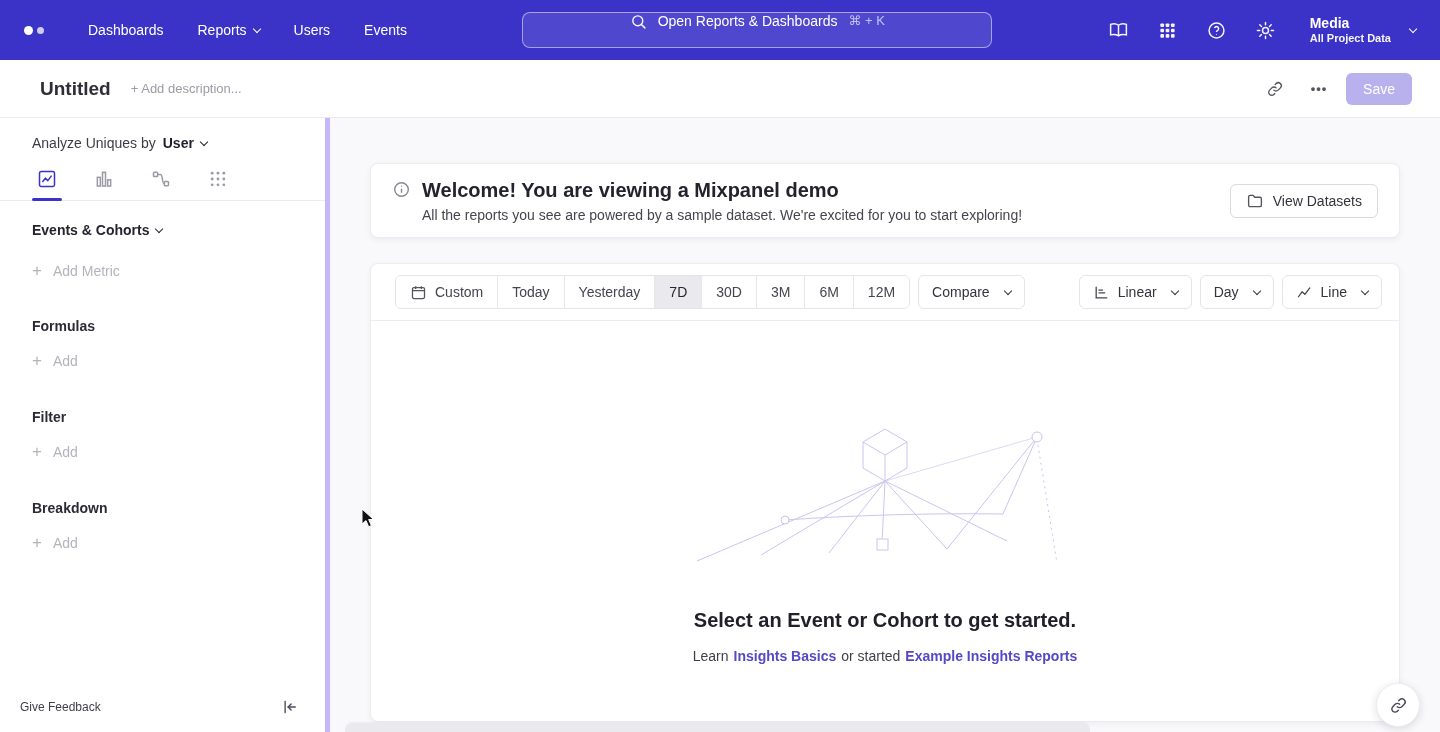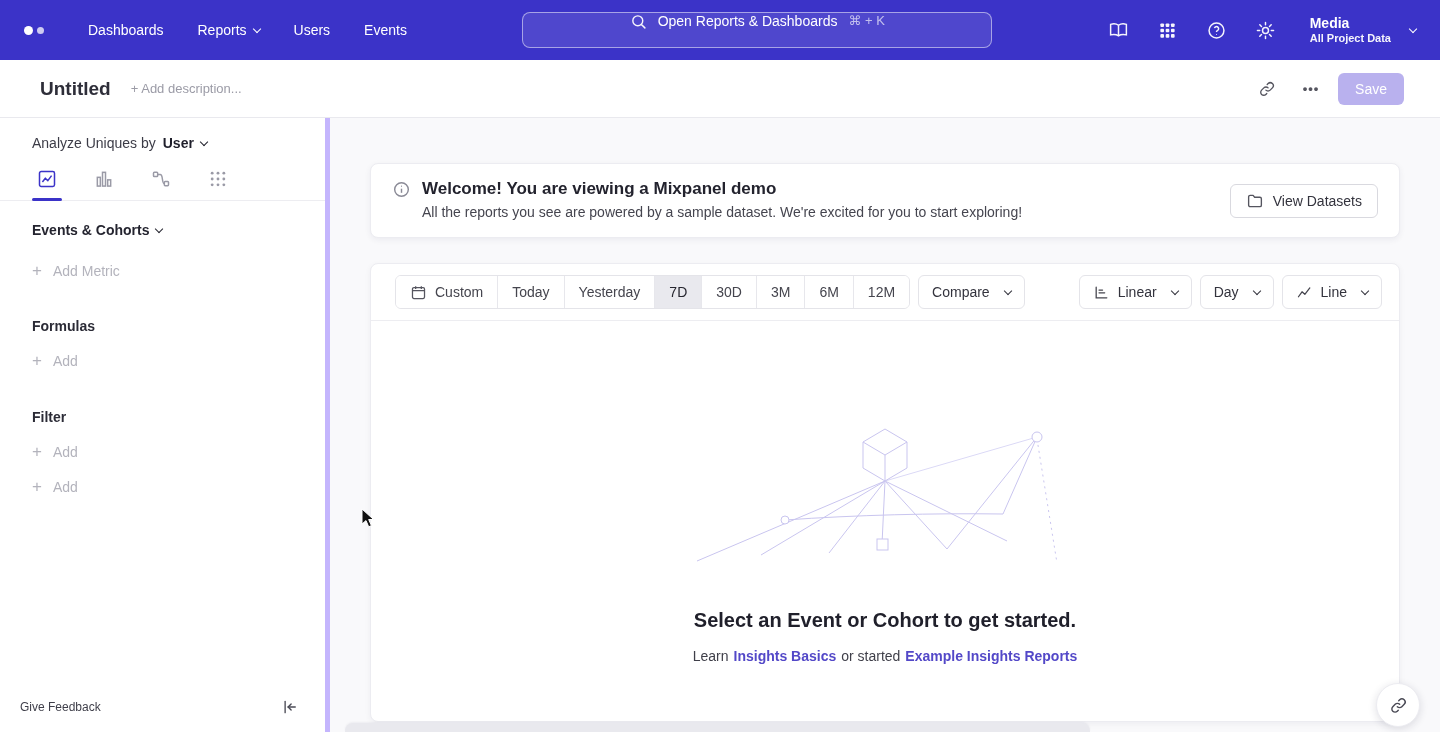--- a/index.html
+++ b/index.html
@@ -20,21 +20,21 @@
   .nav-search svg { opacity:.95; }
   .search-label { font-size:14px; }
   .search-shortcut { font-size:13px; opacity:.65; }
   .nav-right { display:flex; align-items:center; gap:27px; }
   .nav-icon { width:22px; height:22px; color:#fff; display:flex; align-items:center; justify-content:center; cursor:pointer; opacity:.95; }
   .project { display:flex; align-items:center; gap:12px; cursor:pointer; margin-left:6px; }
   .project-name { font-size:14px; font-weight:700; line-height:17px; }
   .project-scope { font-size:11px; font-weight:700; line-height:13px; opacity:.95; }
 
   
-  .report-header { height:58px; background:#fff; border-bottom:1px solid #e9e9ee; display:flex; align-items:center; padding:0 36px 0 40px; }
+  .report-header { height:58px; background:#fff; border-bottom:1px solid #e9e9ee; display:flex; align-items:center; padding:0 28px 0 40px; }
   .report-title { font-size:19px; font-weight:600; color:#2e2e39; margin-right:20px; cursor:text; }
   .desc { font-size:13px; color:#9b9ba6; cursor:text; }
   .hright { margin-left:auto; display:flex; align-items:center; gap:10px; }
   .icon-btn { width:34px; height:34px; border:none; background:transparent; color:#55555f; display:flex; align-items:center; justify-content:center; border-radius:6px; }
   .more-btn { font-size:13px; font-weight:700; letter-spacing:1px; color:#55555f; }
   .save-btn { height:32px; padding:0 17px; background:#b9b1ee; color:#fff; border:none; border-radius:6px; font-size:14px; font-weight:500; }
 
   
   .content { display:flex; height:614px; }
   .sidebar { width:330px; min-width:330px; background:#fff; border-right:5px solid #c4b5fd; position:relative; }
@@ -49,21 +49,21 @@
   .plus::before { content:"+"; font-size:17px; line-height:14px; }
   .section-title { font-size:14px; font-weight:600; color:#2b2b36; padding:0 32px; margin-top:40px; }
   .sidebar-footer { position:absolute; bottom:0; left:0; right:0; height:42px; display:flex; align-items:center; justify-content:space-between; padding:0 26px 8px 20px; }
   .feedback-link { font-size:12px; color:#3f3f4a; }
   .collapse-btn { background:none; border:none; color:#4a4a55; display:flex; align-items:center; }
 
   
   .main { flex:1; background:#f9f9fb; position:relative; padding:45px 40px 0; overflow:hidden; }
   .welcome-card { background:#fff; border:1px solid #ececf1; border-radius:8px; box-shadow:0 2px 6px rgba(25,25,60,.06); padding:15px 21px; display:flex; align-items:flex-start; gap:11px; height:75px; }
   .info-icon { color:#8a8a96; margin-top:1px; }
-  .welcome-title { font-size:17px; font-weight:700; color:#23232e; }
+  .welcome-title { font-size:20px; font-weight:700; color:#23232e; }
   .welcome-body { font-size:14px; color:#45454f; margin-top:5px; }
   .view-datasets { margin-left:auto; align-self:center; height:34px; border:1px solid #d9d9df; border-radius:6px; background:#fff; padding:0 15px; display:flex; gap:9px; align-items:center; font-size:14px; color:#33333d; font-weight:500; }
   .view-datasets svg { color:#55555f; }
 
   .chart-card { margin-top:25px; background:#fff; border:1px solid #ececf1; border-radius:8px; box-shadow:0 2px 6px rgba(25,25,60,.05); height:459px; }
   .controls-row { height:57px; display:flex; align-items:center; justify-content:space-between; padding:0 17px 0 24px; border-bottom:1px solid #ededf1; }
   .left-controls, .right-controls { display:flex; align-items:center; gap:8px; }
   .segmented { display:flex; border:1px solid #e4e4e9; border-radius:6px; overflow:hidden; height:34px; background:#fff; align-items:stretch; }
   .seg { display:flex; align-items:center; gap:8px; padding:0 14px; font-size:14px; color:#45454e; background:#fff; border:none; border-right:1px solid #e7e7ec; }
   .seg:last-child { border-right:none; }
@@ -243,20 +243,21 @@
           <span class="plus"></span>
           <span>Add</span>
         </button>
 
       <div class="section-title">Filter</div>
       <button class="add-link" style="margin-top:19px">
           <span class="plus"></span>
           <span>Add</span>
         </button>
 
+      <div class="section-title">Breakdown</div>
       <button class="add-link" style="margin-top:19px">
           <span class="plus"></span>
           <span>Add</span>
         </button>
 
       <div class="sidebar-footer">
         <a class="feedback-link">Give Feedback</a>
         <button class="collapse-btn">
           <span style="display:flex">
             <svg width="18" height="18" viewBox="0 0 24 24" fill="none" stroke="currentColor" stroke-width="1.8" stroke-linecap="round">

